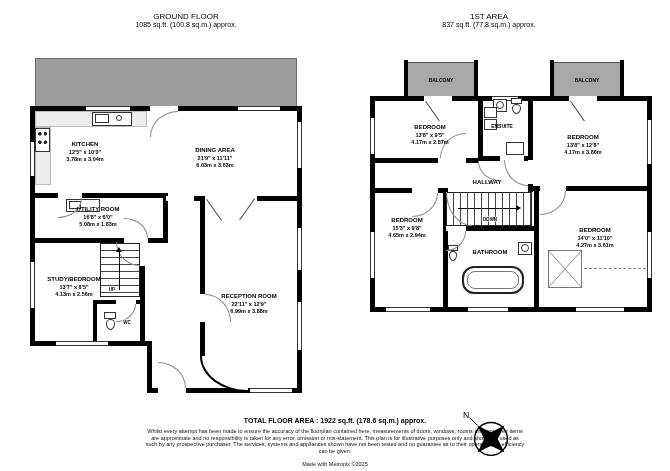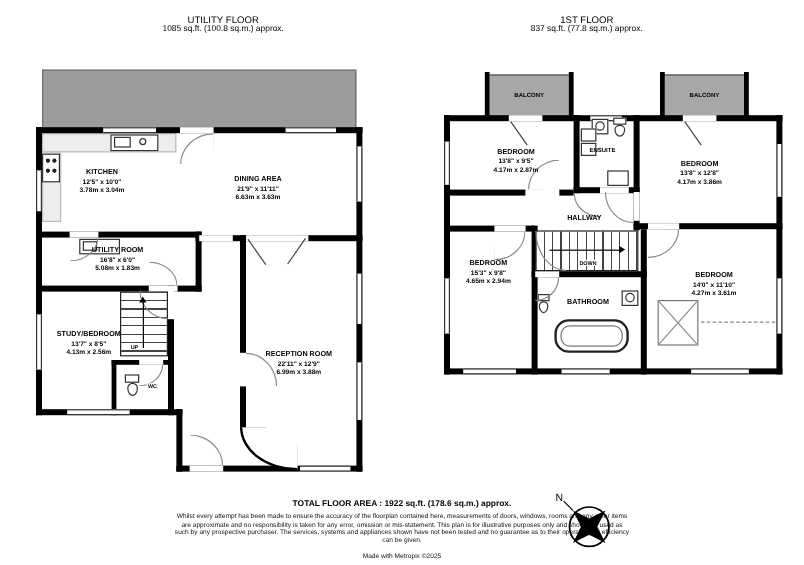--- a/index.html
+++ b/index.html
@@ -49,25 +49,25 @@
   .disclaimer{position:absolute;left:145px;top:428px;width:380px;text-align:center;font-size:5.5px;line-height:1.2;color:#111;z-index:6}
   .credit{position:absolute;left:145px;top:461px;width:380px;text-align:center;font-size:5.5px;color:#111;z-index:6}
   .compass{position:absolute;left:462px;top:408px;width:58px;height:58px;z-index:6}
 </style>
 </head>
 <body>
 
 <div class="canvas">
 
   <div class="floor-head" style="left:86px;top:12px;width:200px">
-    <div class="floor-title">UTILITY FLOOR</div>
+    <div class="floor-title">GROUND FLOOR</div>
     <div class="floor-sub">1085 sq.ft. (100.8 sq.m.) approx.</div>
   </div>
   <div class="floor-head" style="left:389px;top:12px;width:200px">
-    <div class="floor-title">1ST FLOOR</div>
+    <div class="floor-title">1ST AREA</div>
     <div class="floor-sub">837 sq.ft. (77.8 sq.m.) approx.</div>
   </div>
 
   <div class="terrace" style="left:35px;top:58px;width:262px;height:52px"></div>
 
   <div class="counter" style="left:35px;top:111px;width:112px;height:16px"></div>
   <div class="counter" style="left:35px;top:127px;width:16px;height:58px"></div>
 
   <div class="wall" style="left:30px;top:106px;width:272px;height:5px"></div>
   <div class="wall" style="left:30px;top:106px;width:5px;height:240px"></div>

